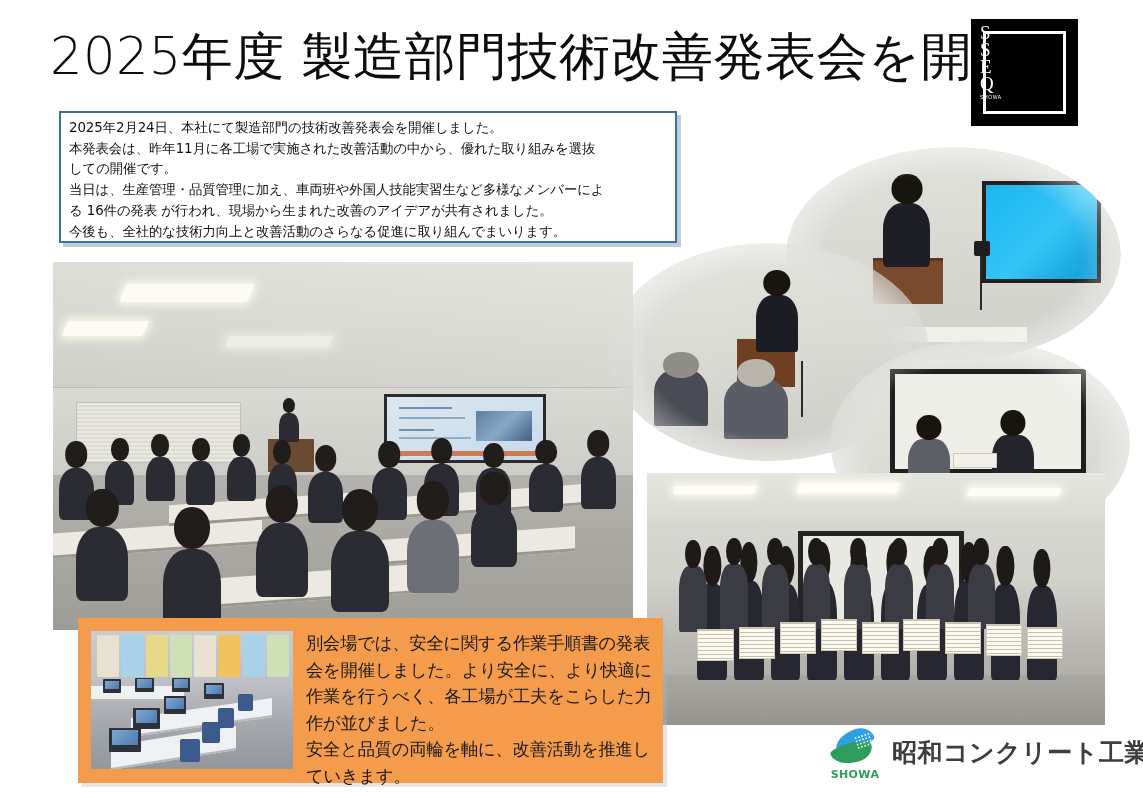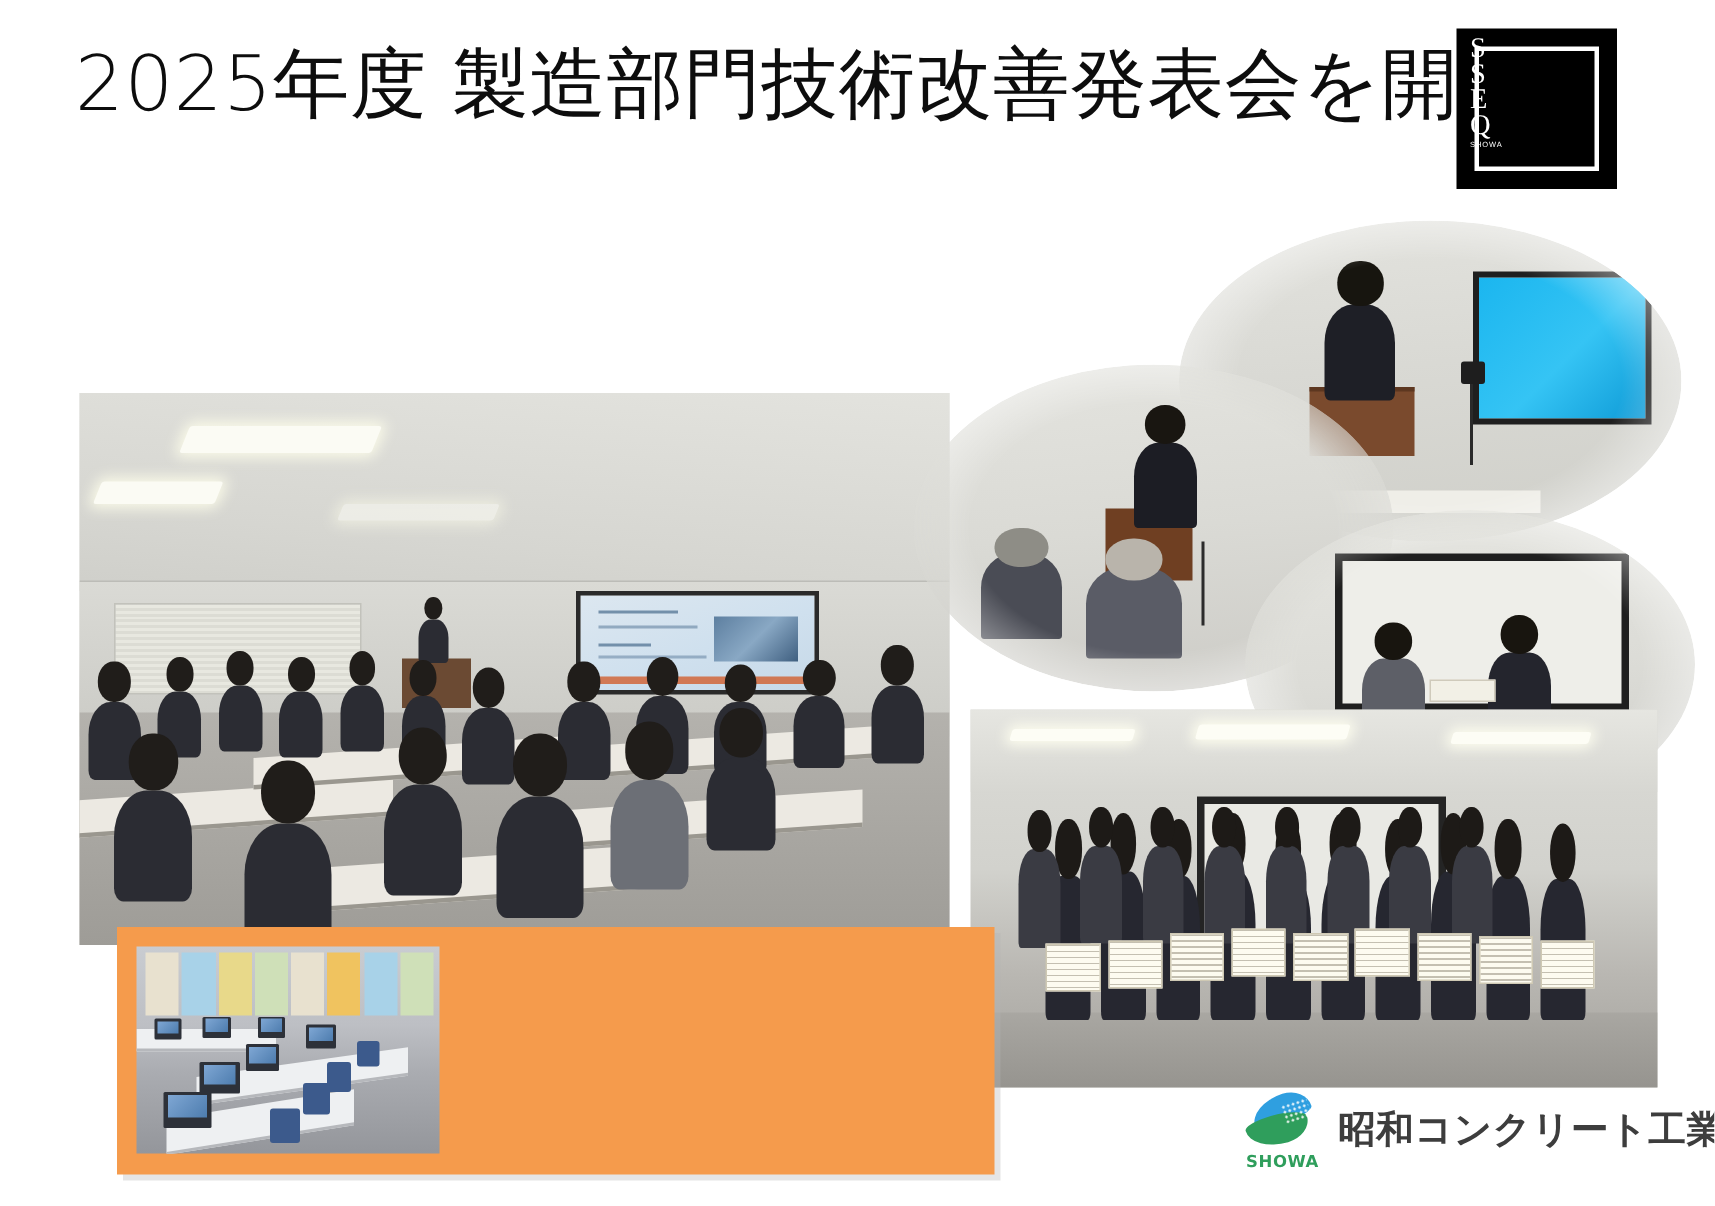--- a/index.html
+++ b/index.html
@@ -401,20 +401,28 @@
     <div id="sseq-inner"></div>
     <div class="sseq-letters">
       <span>S</span>
       <span>S</span>
       <span>E</span>
       <span>Q</span>
     </div>
     <div id="sseq-sub">SHOWA</div>
   </div>
 
+  <div id="intro-box">
+    <div id="intro-text">2025年2月24日、本社にて製造部門の技術改善発表会を開催しました。
+本発表会は、昨年11月に各工場で実施された改善活動の中から、優れた取り組みを選抜
+しての開催です。
+当日は、生産管理・品質管理に加え、車両班や外国人技能実習生など多様なメンバーによ
+る 16件の発表 が行われ、現場から生まれた改善のアイデアが共有されました。
+今後も、全社的な技術力向上と改善活動のさらなる促進に取り組んでまいります。</div>
+  </div>
 
   <div class="photo" id="photo-main">
     <div class="ceiling"></div>
     <div class="light" style="left:12%;top:6%;width:22%;height:5%;"></div>
     <div class="light" style="left:2%;top:16%;width:14%;height:4%;"></div>
     <div class="light" style="left:30%;top:20%;width:18%;height:3%;opacity:.6;"></div>
     <div class="wall"></div>
     <div class="window"></div>
     <div class="screen">
       <div class="slide-line" style="top:16%;width:34%;"></div>
@@ -635,20 +643,26 @@
           <div class="scr"></div>
         </div>
       <div class="laptop" style="left:9%;top:70%;width:16%;height:18%;">
           <div class="scr"></div>
         </div>
       <div class="chair" style="left:63%;top:56%;width:8%;height:14%;"></div>
       <div class="chair" style="left:55%;top:66%;width:9%;height:15%;"></div>
       <div class="chair" style="left:44%;top:78%;width:10%;height:17%;"></div>
       <div class="chair" style="left:73%;top:46%;width:7%;height:12%;"></div>
     </div>
+    <div id="orange-text">別会場では、安全に関する作業手順書の発表
+会を開催しました。より安全に、より快適に
+作業を行うべく、各工場が工夫をこらした力
+作が並びました。
+安全と品質の両輪を軸に、改善活動を推進し
+ていきます。</div>
   </div>
 
   <div id="corp-logo">
     <div id="corp-mark">
       <div class="swoosh-blue"></div>
       <div class="swoosh-green"></div>
       <div class="dots"></div>
     </div>
     <div id="corp-mark-label">SHOWA</div>
     <div id="corp-name">昭和コンクリート工業株式会社</div>

